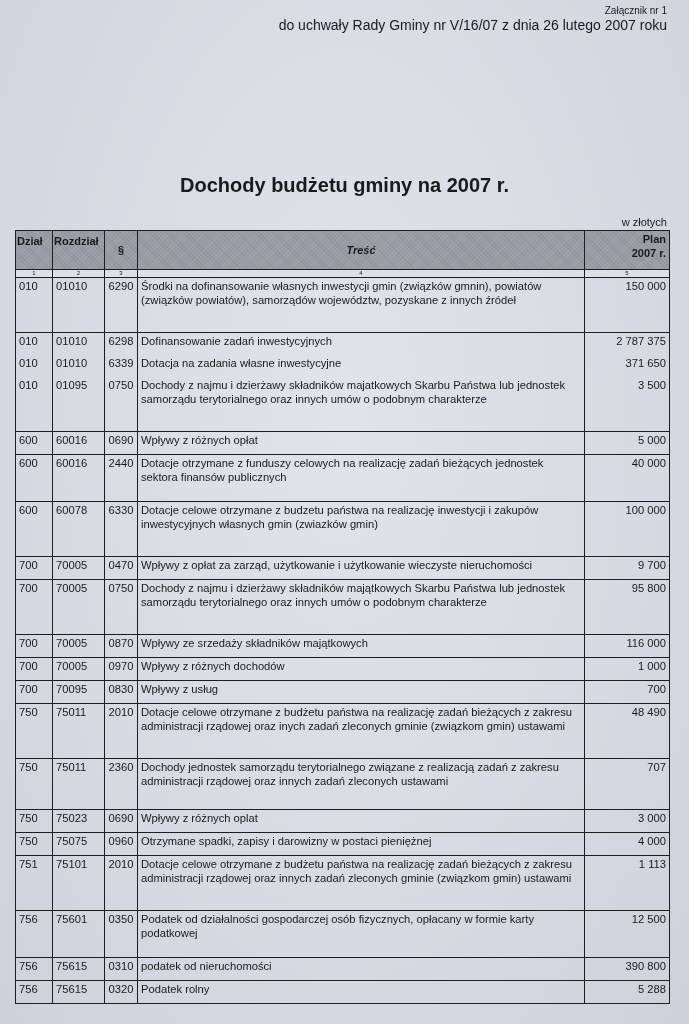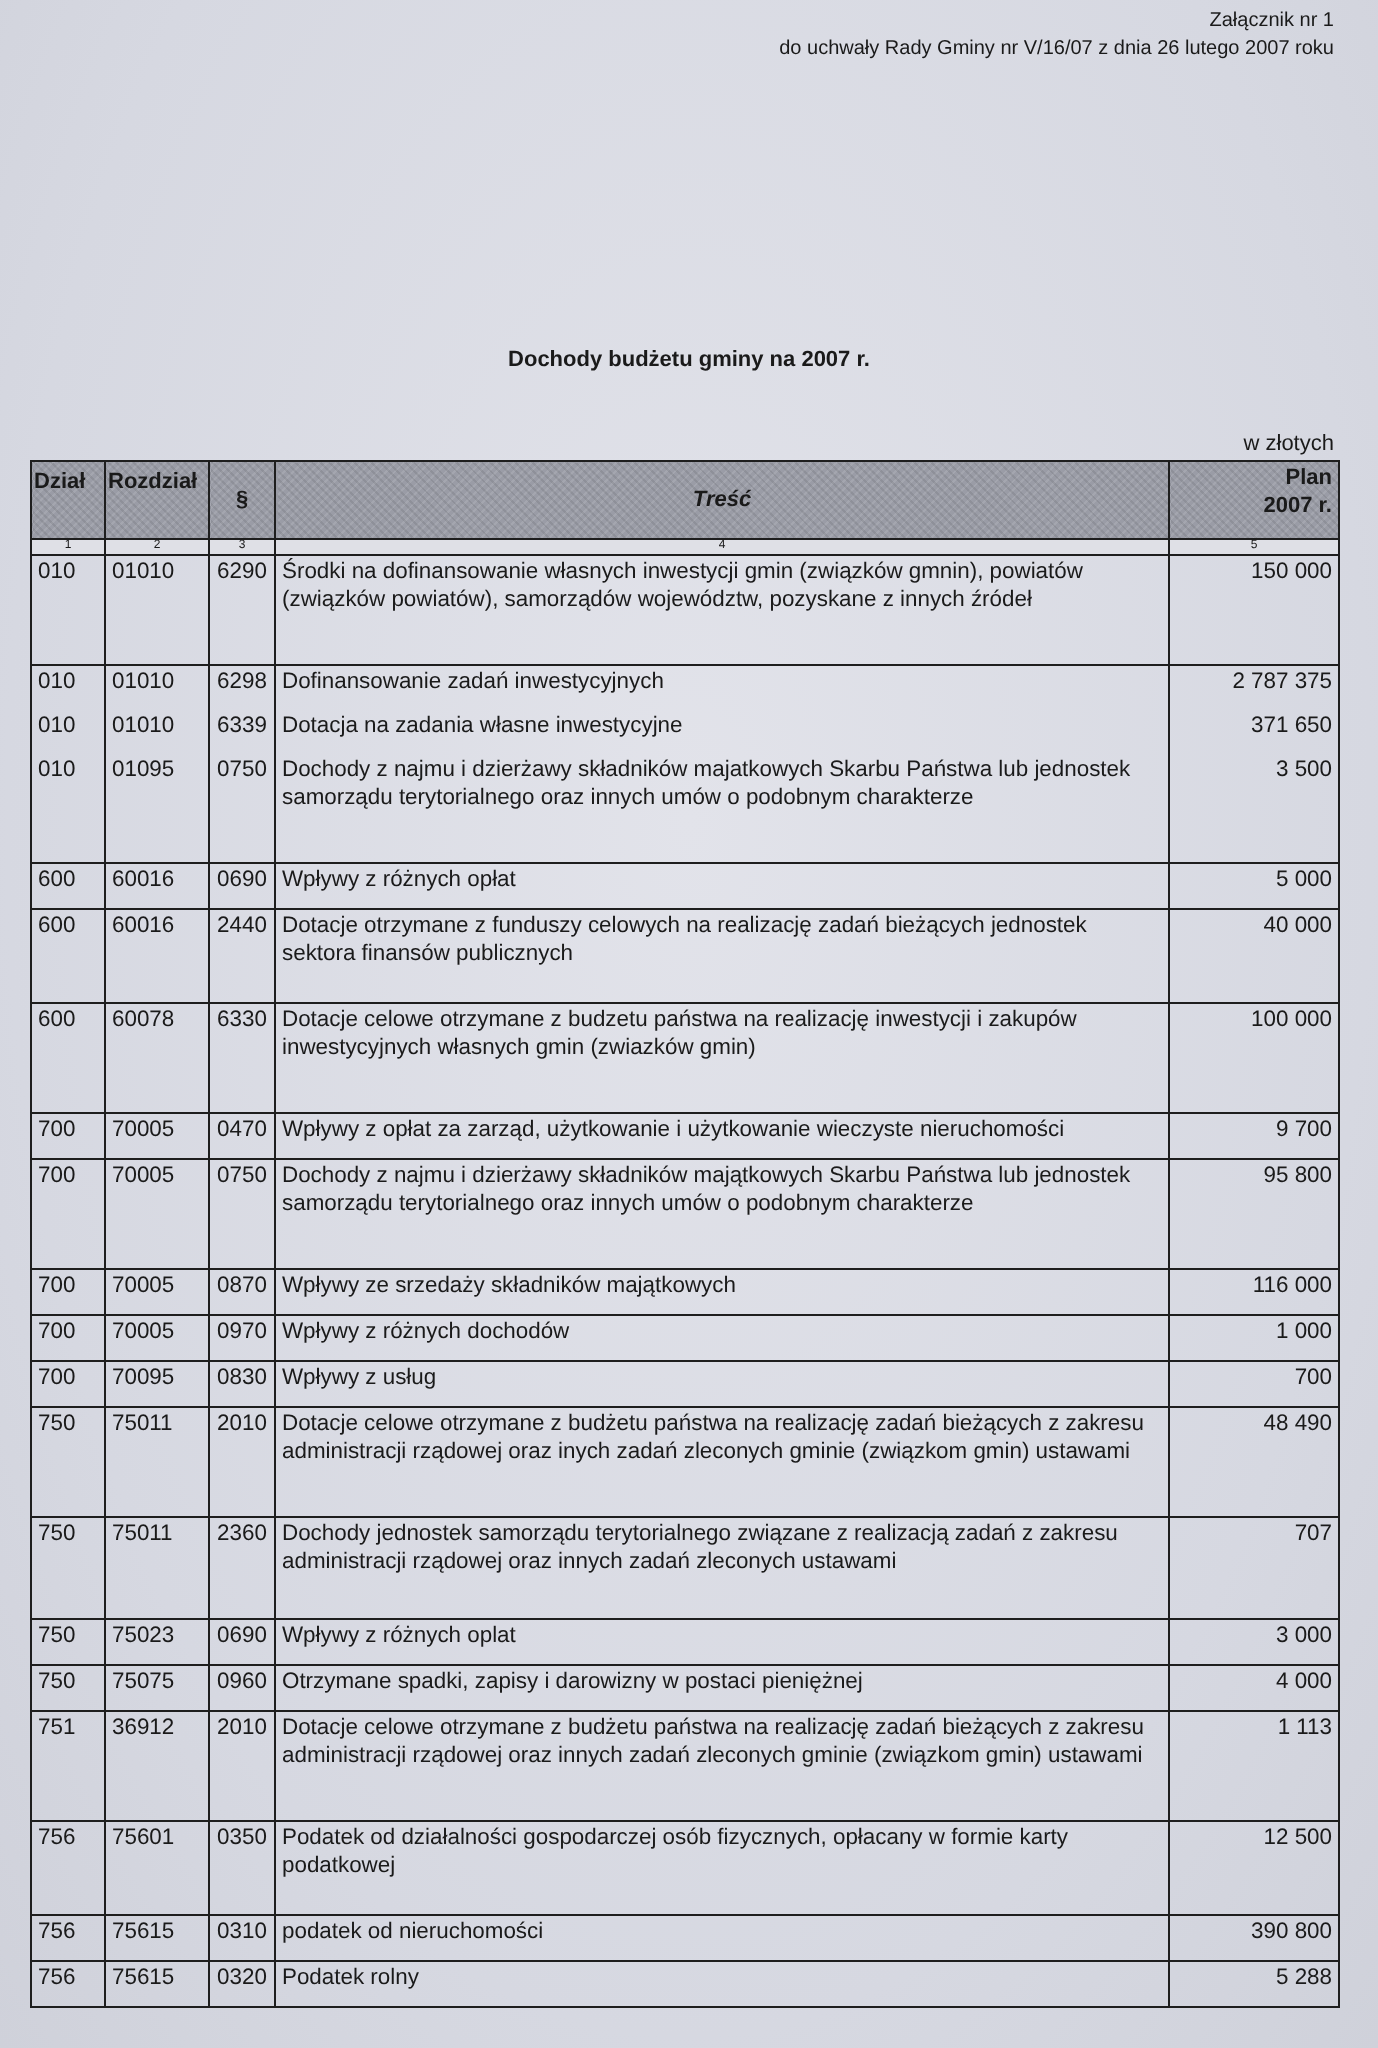--- a/index.html
+++ b/index.html
@@ -13,25 +13,25 @@
     .page {
       position: absolute; inset: 0;
       background: radial-gradient(ellipse at 50% 40%, #e2e3ea 0%, #d6d8e1 70%, #cfd1da 100%);
     }
     .att-label {
       position: absolute; right: 22px; top: 4px;
       font-size: 10px; text-align: left; line-height: 14px;
     }
     .att-ref {
       position: absolute; right: 22px; top: 18px;
-      font-size: 10px; text-align: right; line-height: 14px;
+      font-size: 14px; text-align: right; line-height: 14px;
     }
     .doc-title {
       position: absolute; left: 0; width: 100%; top: 174px;
-      text-align: center; font-weight: bold; font-size: 11px;
+      text-align: center; font-weight: bold; font-size: 20px;
     }
     .units {
       position: absolute; right: 22px; top: 216px;
       font-size: 11px;
     }
     table.budget {
       position: absolute; left: 15px; top: 230px;
       width: 654px;
       border-collapse: collapse;
       table-layout: fixed;
@@ -221,21 +221,21 @@
         </tr>
         <tr class="r-h1">
           <td class="dzial">750</td>
           <td class="rozdzial">75075</td>
           <td class="par">0960</td>
           <td class="tresc">Otrzymane spadki, zapisy i darowizny w postaci pieniężnej</td>
           <td class="plan">4 000</td>
         </tr>
         <tr class="r-h3b">
           <td class="dzial">751</td>
-          <td class="rozdzial">36912</td>
+          <td class="rozdzial">75101</td>
           <td class="par">2010</td>
           <td class="tresc">Dotacje celowe otrzymane z budżetu państwa na realizację zadań bieżących z zakresu administracji rządowej oraz innych zadań zleconych gminie (związkom gmin) ustawami</td>
           <td class="plan">1 113</td>
         </tr>
         <tr class="r-h2">
           <td class="dzial">756</td>
           <td class="rozdzial">75601</td>
           <td class="par">0350</td>
           <td class="tresc">Podatek od działalności gospodarczej osób fizycznych, opłacany w formie karty podatkowej</td>
           <td class="plan">12 500</td>

